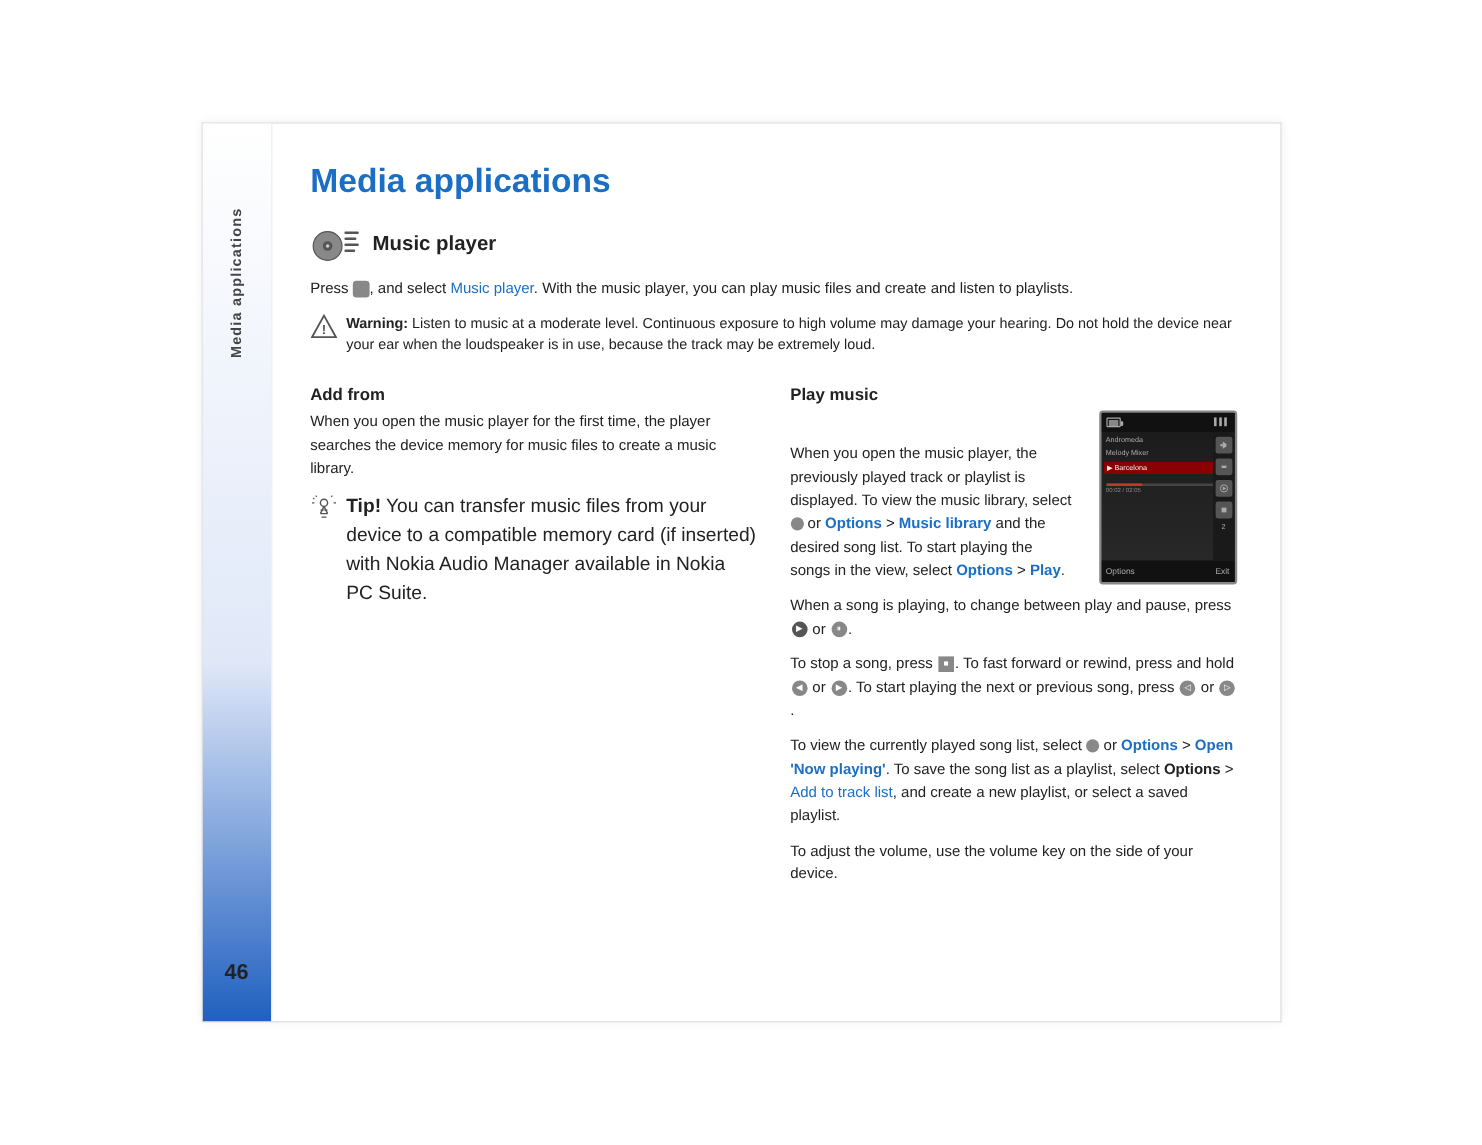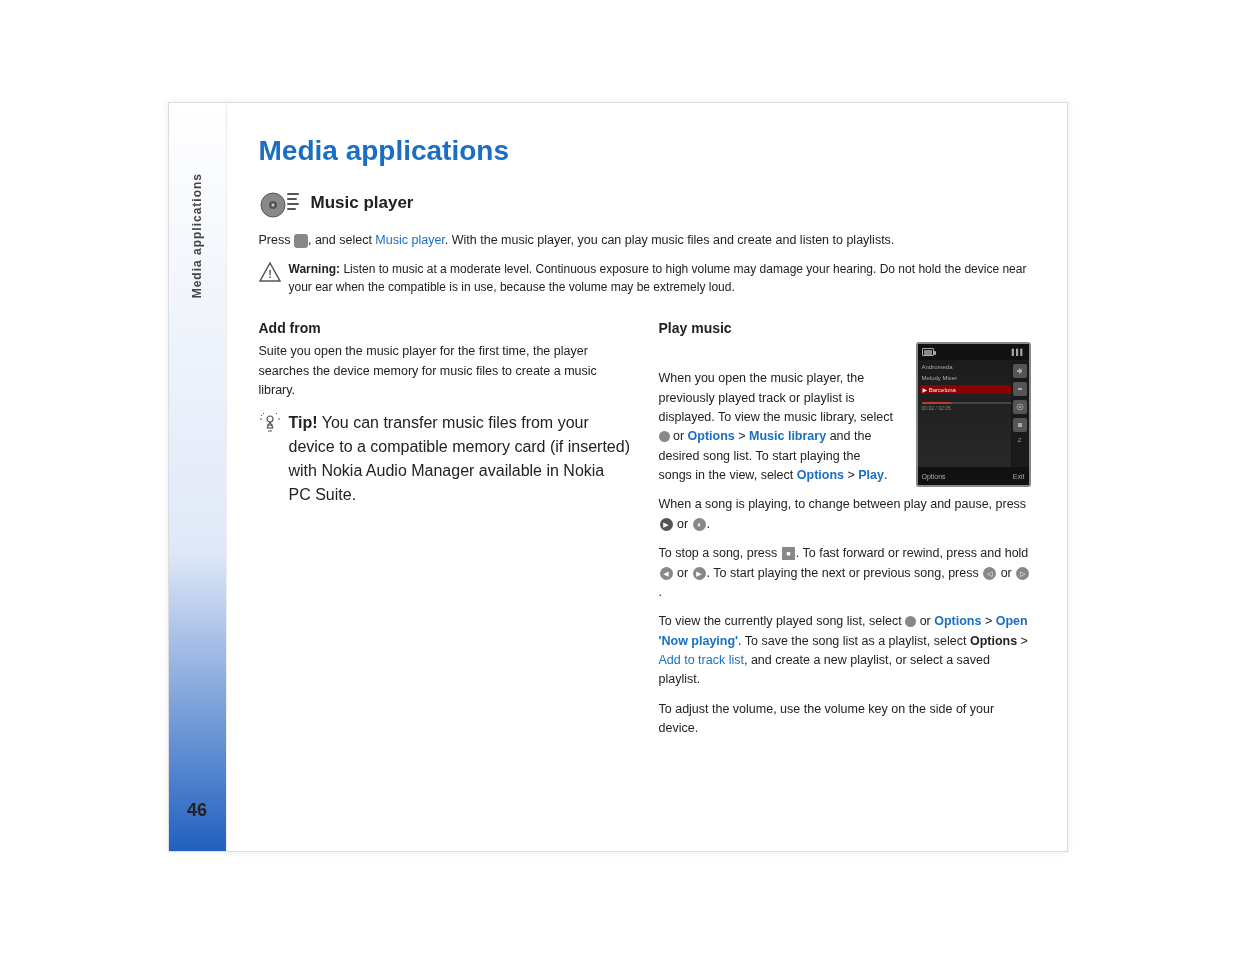--- a/index.html
+++ b/index.html
@@ -363,31 +363,31 @@
       <div class="body-text">
         Press <span style="display:inline-block;width:14px;height:14px;background:#888;border-radius:3px;vertical-align:middle;"></span>, and select <span class="link-text">Music player</span>. With the music player, you can play music files and create and listen to playlists.
       </div>
 
       <div class="warning-box">
         <svg class="warning-icon" viewBox="0 0 22 22">
           <polygon points="11,2 21,20 1,20" fill="none" stroke="#555" stroke-width="1.5"></polygon>
           <text x="11" y="17" text-anchor="middle" font-size="11" font-weight="bold" fill="#555">!</text>
         </svg>
         <div class="warning-text">
-          <strong>Warning:</strong> <span>Listen to music at a moderate level. Continuous exposure to high volume may damage your hearing. Do not hold the device near your ear when the compatible is in use, because the volume may be extremely loud.</span>
+          <strong>Warning:</strong> <span>Listen to music at a moderate level. Continuous exposure to high volume may damage your hearing. Do not hold the device near your ear when the loudspeaker is in use, because the track may be extremely loud.</span>
         </div>
       </div>
 
       <div class="two-col">
 
         <div class="col-left">
 
           <div class="subsection-title">Add from</div>
 
-          <div class="body-text">Suite you open the music player for the first time, the player searches the device memory for music files to create a music library.</div>
+          <div class="body-text">When you open the music player for the first time, the player searches the device memory for music files to create a music library.</div>
 
 
           <div class="tip-box">
             <svg class="tip-icon" viewBox="0 0 22 22">
               <circle cx="11" cy="7" r="3" fill="none" stroke="#555" stroke-width="1.2"></circle>
               <line x1="11" y1="10" x2="8" y2="16" stroke="#555" stroke-width="1.2"></line>
               <line x1="11" y1="10" x2="14" y2="16" stroke="#555" stroke-width="1.2"></line>
               <line x1="8" y1="16" x2="14" y2="16" stroke="#555" stroke-width="1.2"></line>
               <line x1="8" y1="13" x2="14" y2="13" stroke="#555" stroke-width="1"></line>
               <line x1="9" y1="19" x2="13" y2="19" stroke="#555" stroke-width="1"></line>

